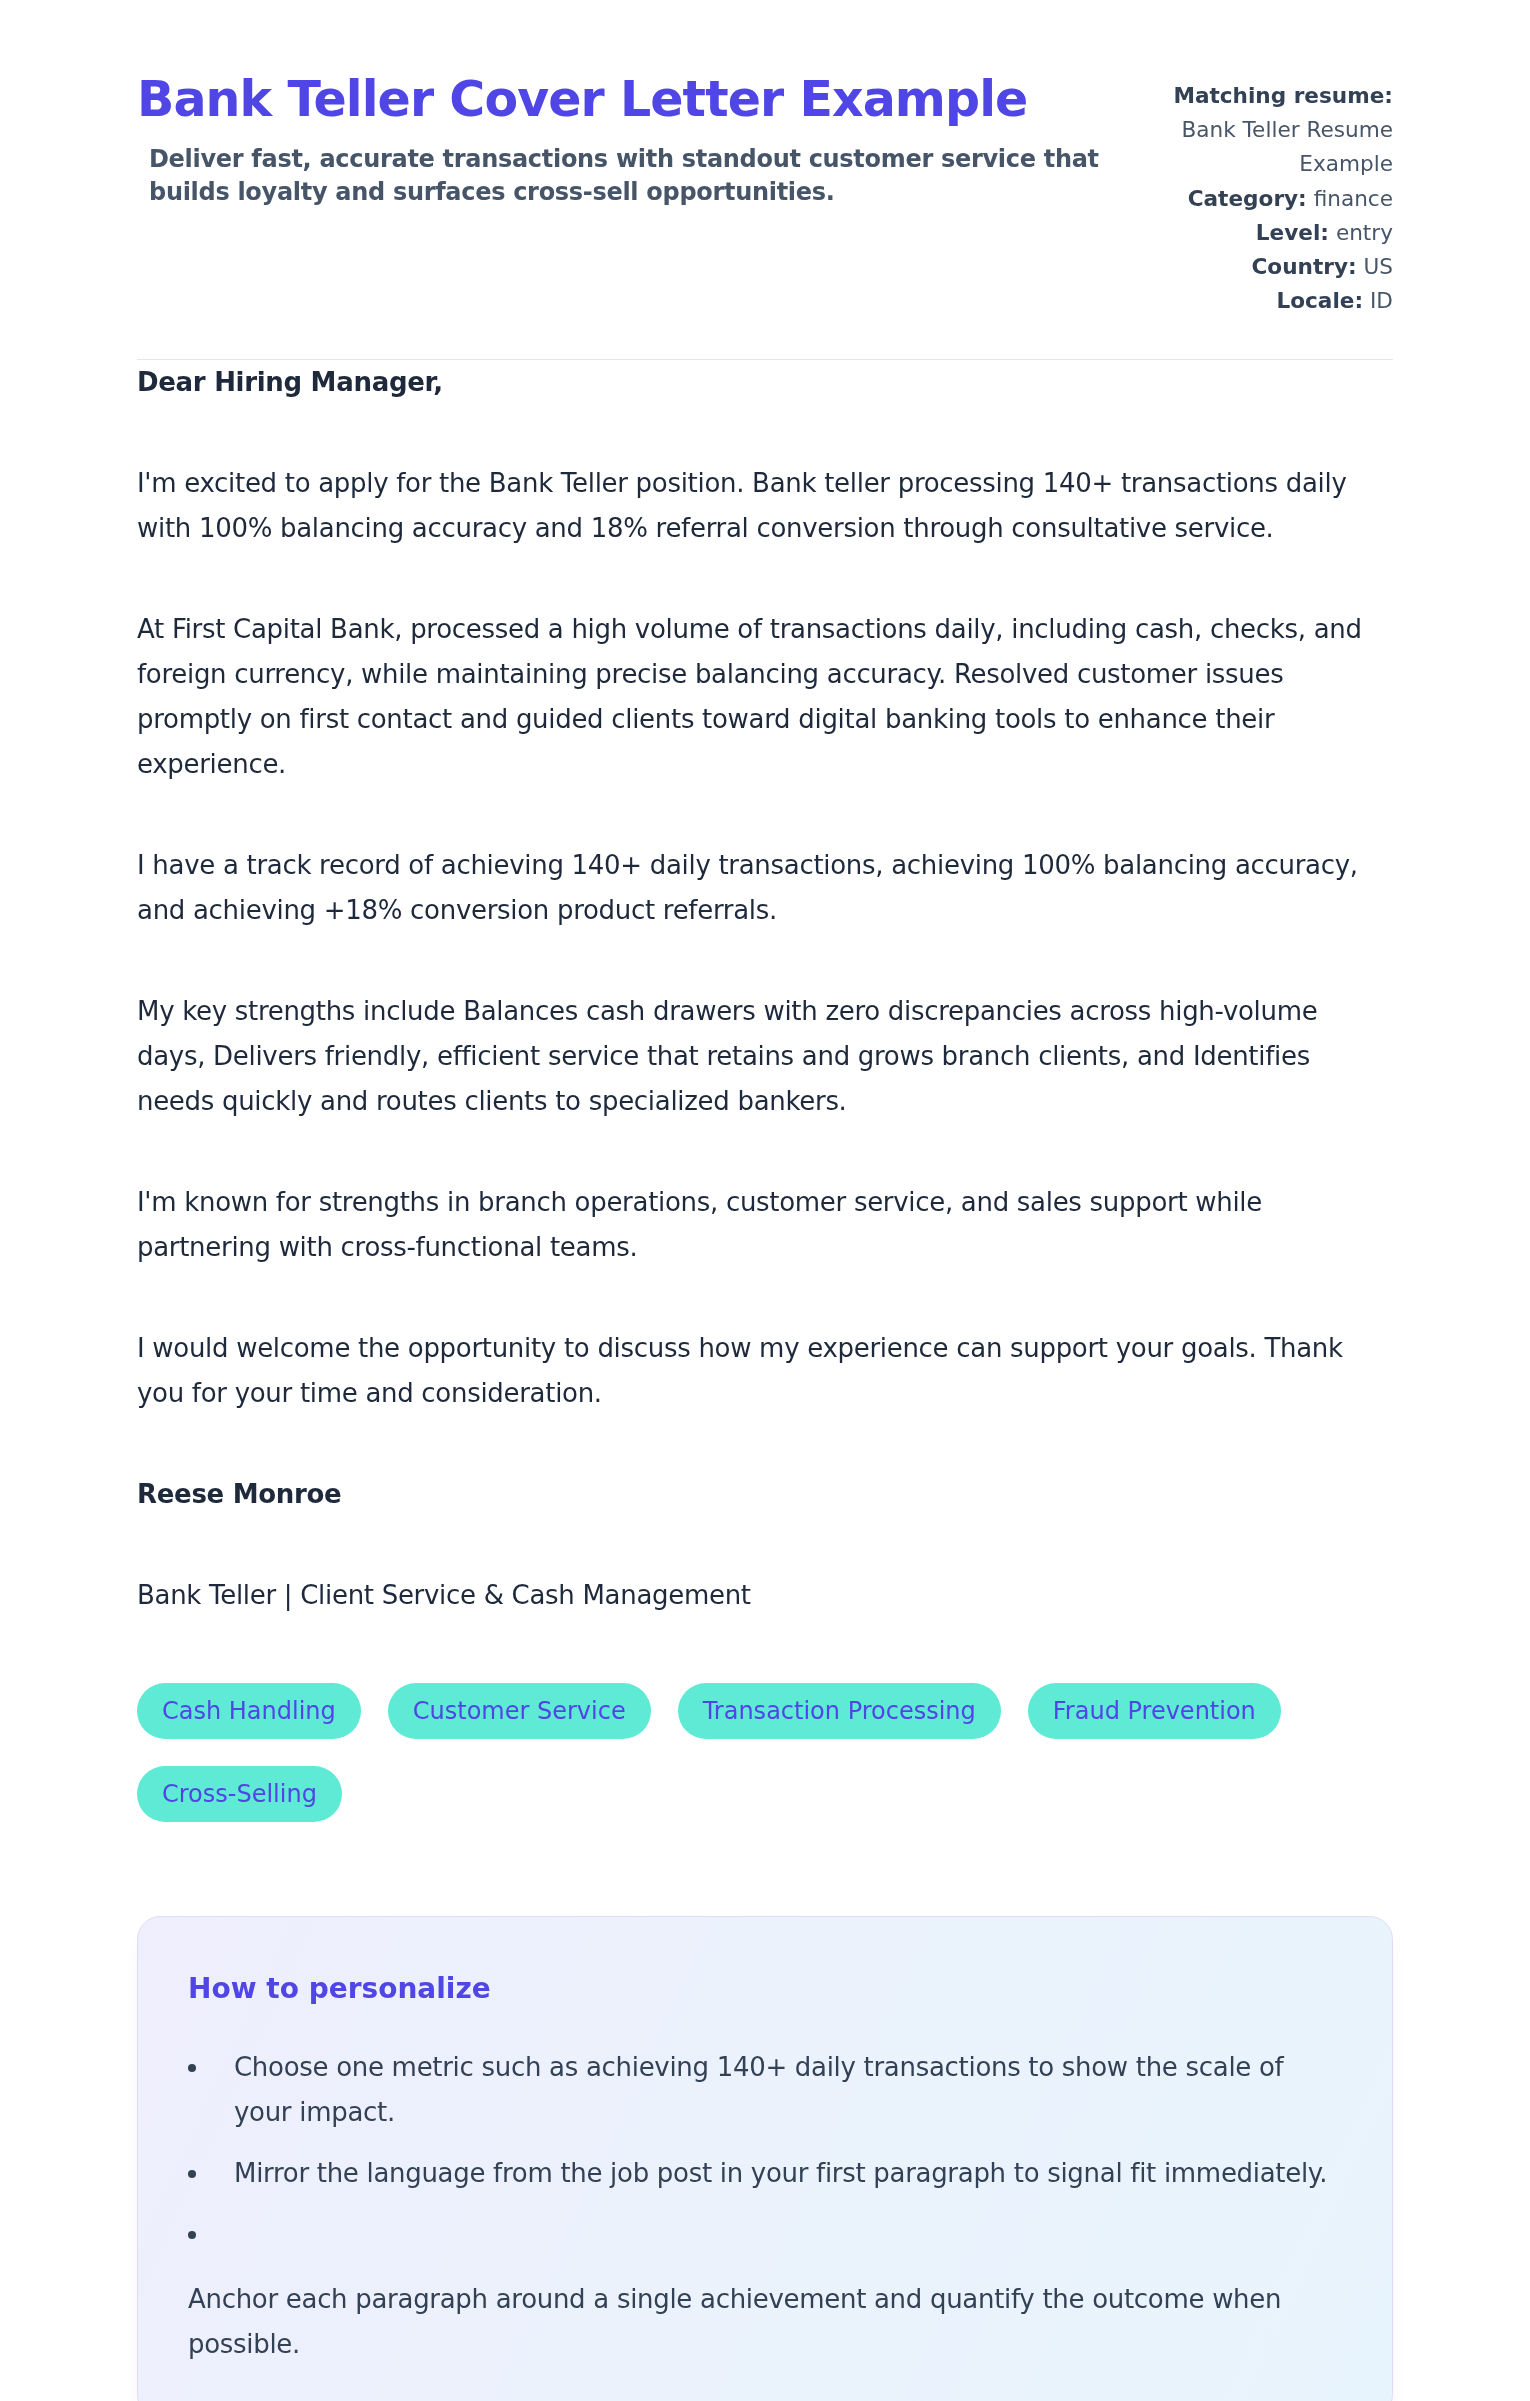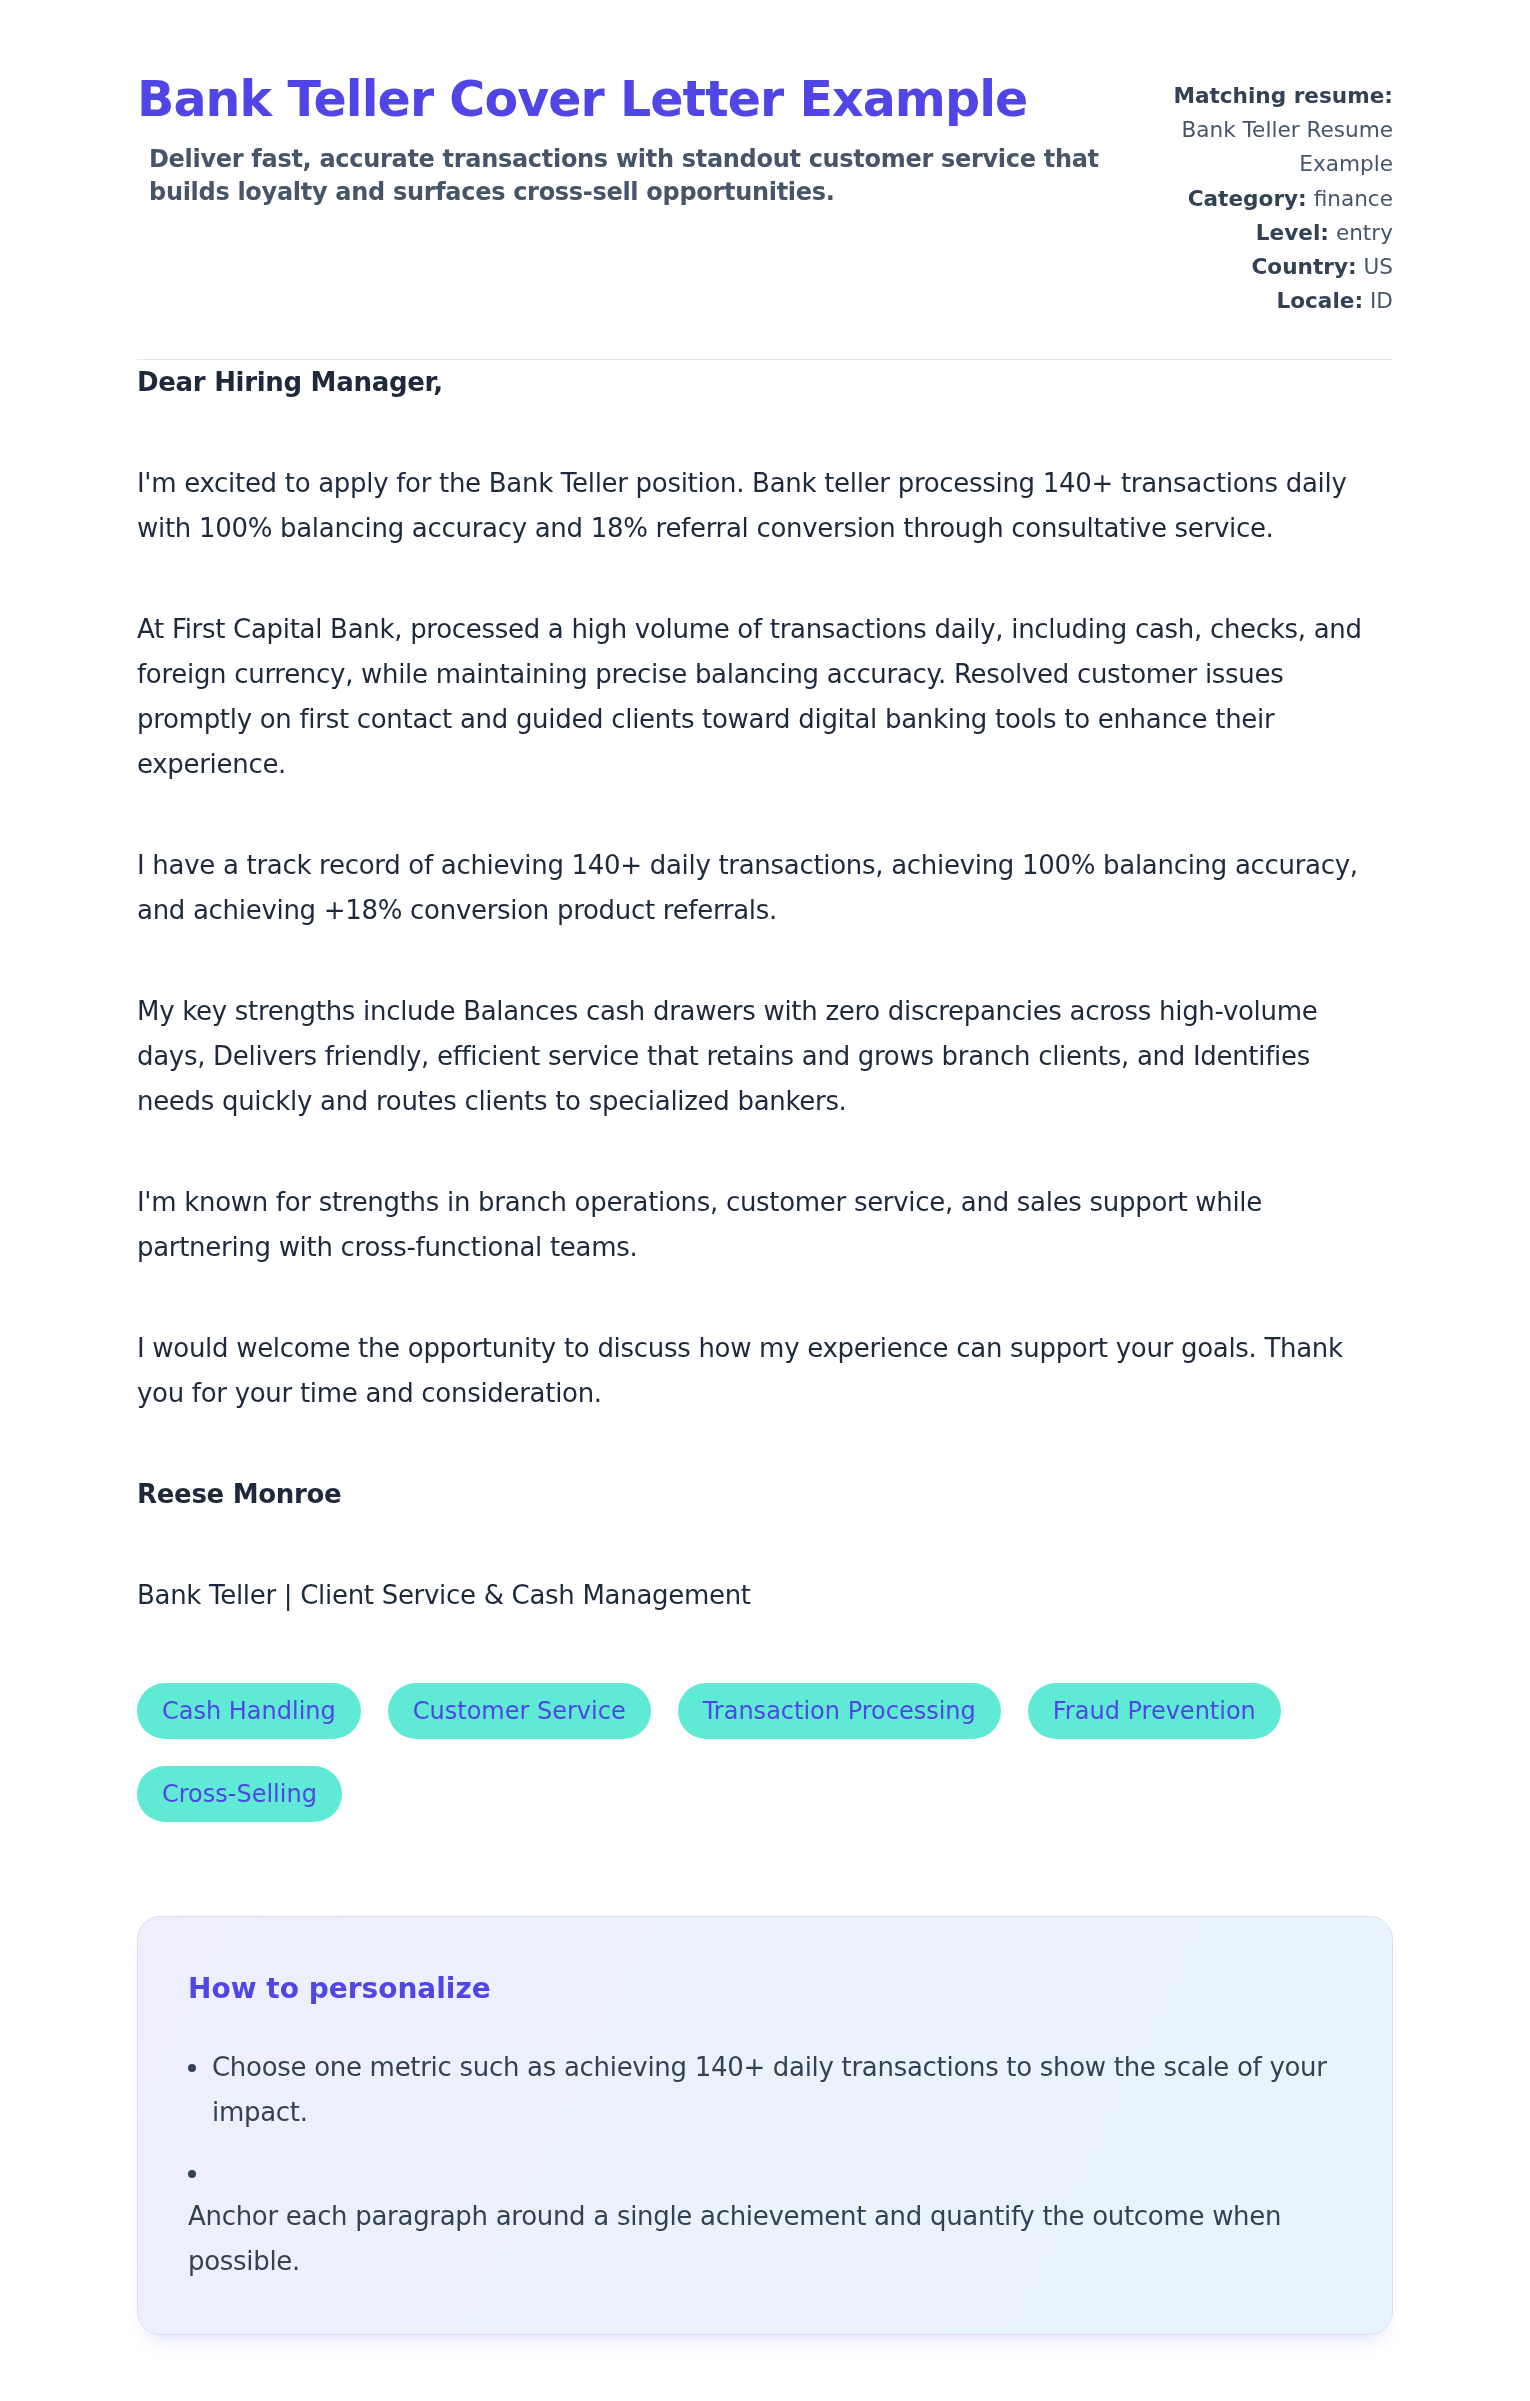--- a/index.html
+++ b/index.html
@@ -118,21 +118,21 @@
   .tips-heading {
     margin: 8px 0 40px 0;
     font-size: 28px;
     font-weight: bold;
     color: #4f46e5;
   }
   .tips-list { margin: 0; padding: 0; list-style: none; }
   .tips-item {
     display: flex;
     align-items: flex-start;
-    gap: 16px;
+    gap: 38px;
     margin: 0 0 16px 0;
   }
   .tips-item:last-child { margin-bottom: 0; flex-direction: column; }
   .bullet-dot {
     flex: none;
     width: 8px;
     height: 8px;
     border-radius: 50%;
     background: #334155;
     margin-top: 19px;
@@ -206,19 +206,23 @@
 
   <div class="tips-card">
     <h2 class="tips-heading">How to personalize</h2>
     <ul class="tips-list">
       <li class="tips-item">
         <span class="bullet-dot"></span>
         <span class="tip-text">Choose one metric such as achieving 140+ daily transactions to show the scale of your impact.</span>
       </li>
       <li class="tips-item">
         <span class="bullet-dot"></span>
+        <span class="tip-text">Mirror the language from the job post in your first paragraph to signal fit immediately.</span>
+      </li>
+      <li class="tips-item">
+        <span class="bullet-dot"></span>
         <span class="tip-text">Anchor each paragraph around a single achievement and quantify the outcome when possible.</span>
       </li>
     </ul>
   </div>
 
 </div>
 
 
 </body></html>

